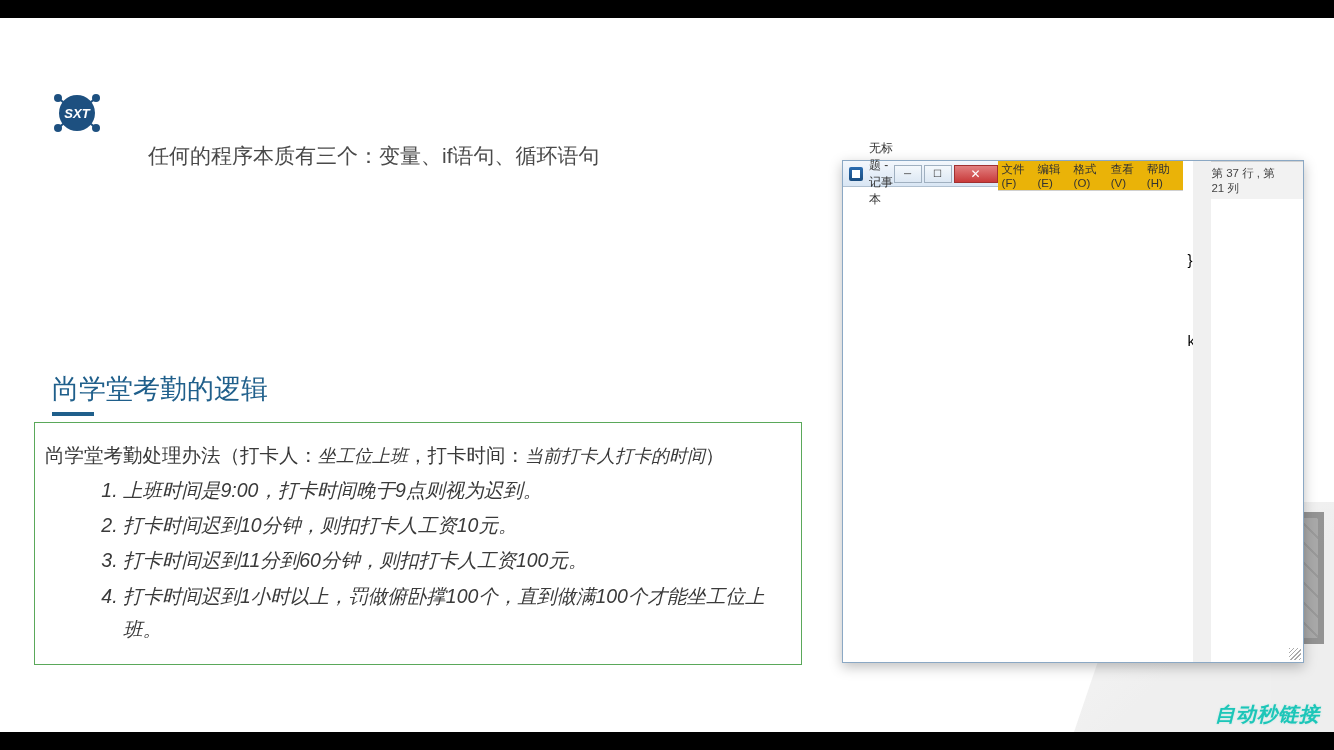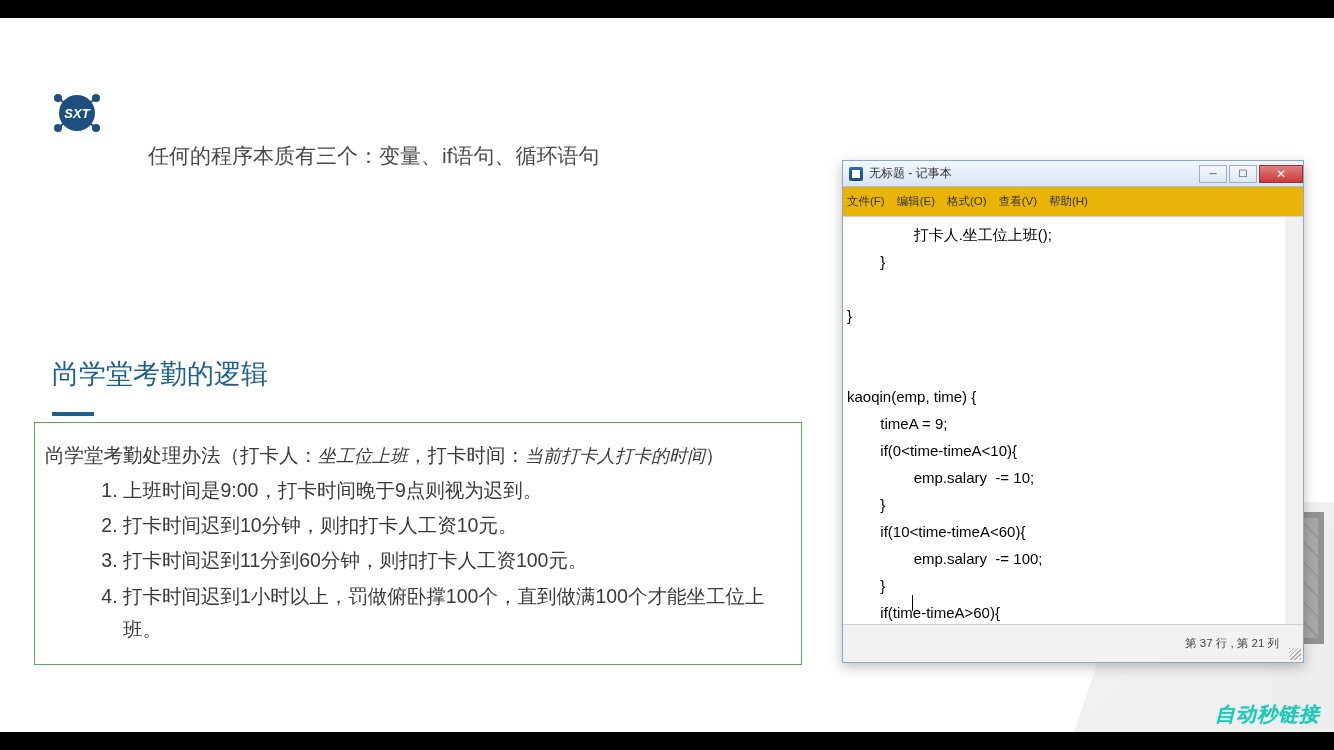--- a/index.html
+++ b/index.html
@@ -58,21 +58,21 @@
   .subtitle1 {
     position: absolute;
     left: 148px; top: 124px;
     font-size: 21px;
     color: #4a4a4a;
     text-align: right;
   }
 
   .title2 {
     position: absolute;
-    left: 52px; top: 338px;
+    left: 52px; top: 353px;
     font-size: 27px;
     color: #1f5f8b;
     font-weight: 500;
   }
   .title2-underline {
     position: absolute;
     left: 52px; top: 394px;
     width: 42px; height: 4px;
     background: #1f5f8b;
   }
@@ -83,33 +83,33 @@
     left: 34px; top: 404px;
     width: 768px;
     border: 1.5px solid #5aa85a;
     padding: 16px 10px 18px 10px;
     font-size: 19.5px;
     color: #3a3a3a;
     line-height: 1.7;
   }
   .policy-box .intro { margin-bottom: 0; }
   .policy-box .intro .italic { font-style: italic; font-size: 18px; }
-  .policy-box ol { list-style: decimal; padding-left: 78px; }
+  .policy-box ol { list-style: decimal; padding-left: 78px; font-style: italic; }
   .policy-box ol li { margin-top: 2px; }
 
   
   .notepad {
     position: absolute;
     left: 842px; top: 142px;
     width: 462px; height: 503px;
     background: #fff;
     border: 1px solid #8ba8c4;
     box-shadow: 0 4px 12px rgba(0,0,0,0.25);
     display: flex;
-    flex-direction: column;
+    flex-direction: row;
   }
   .np-titlebar {
     height: 26px;
     background: linear-gradient(#f3f7fc, #d9e6f4);
     display: flex; align-items: center;
     border-bottom: 1px solid #b0c0d0;
     font-size: 12px;
     color: #333;
     padding-left: 6px;
   }

